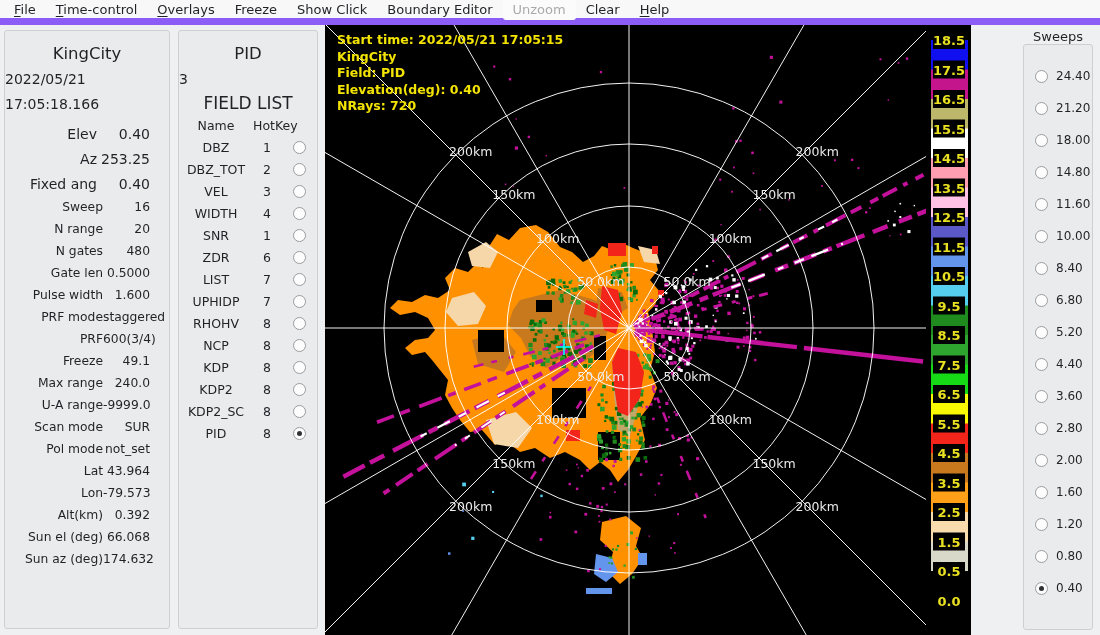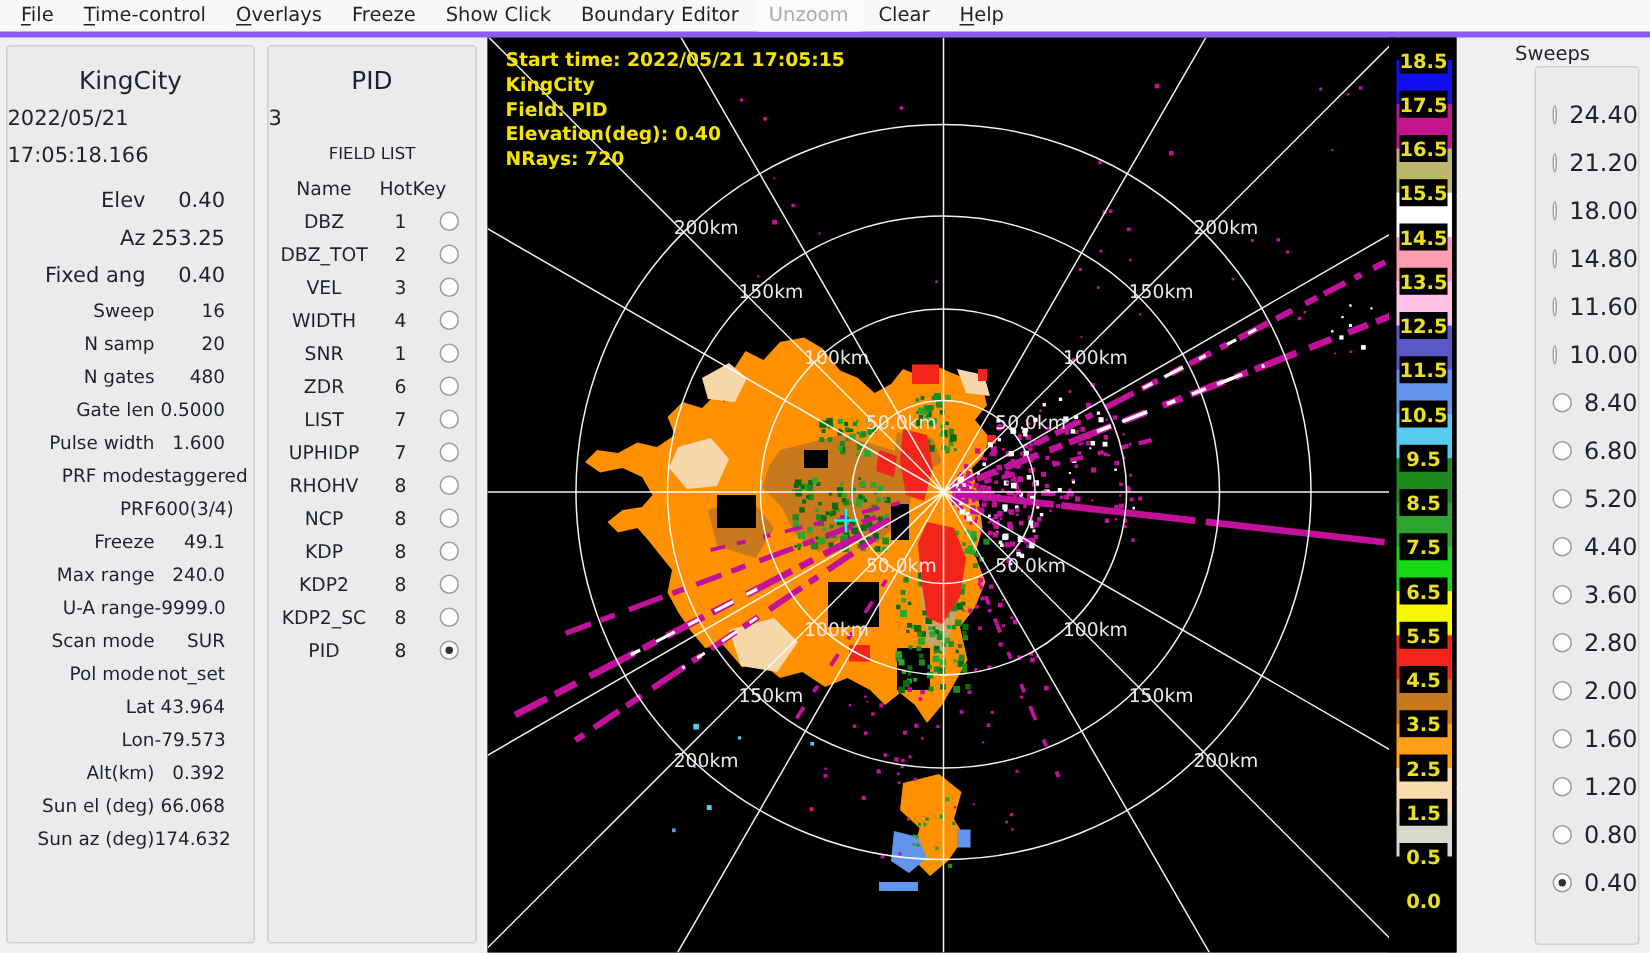--- a/index.html
+++ b/index.html
@@ -1,46 +1,46 @@
 <!DOCTYPE html>
 <html><head>
 <meta charset="utf-8">
 <style>
   * { margin:0; padding:0; box-sizing:border-box; }
   html,body { width:1100px; height:635px; overflow:hidden;
     font-family:"DejaVu Sans","Liberation Sans",sans-serif;
     background:#eff0f1; color:#1f2226; }
   #menubar { position:absolute; top:0; left:0; width:1100px; height:25px;
-    background:#f8f8f8; border-bottom:4px solid #8b5cf6;
+    background:#f8f8f8; border-bottom:7px solid #8b5cf6;
     display:flex; align-items:center; padding-left:4px; font-size:13px; }
   .menu-item { padding:3px 10px; white-space:nowrap; border-radius:3px; }
   .menu-item u { text-decoration:underline; text-underline-offset:2px; }
   .menu-item.disabled { color:#a9aaab; background:#fbfbfb; }
   .panel { position:absolute; background:#eaebec; border:1px solid #cdcfd1; border-radius:3px; }
   #left-panel  { top:30px; left:4px;   width:166px; height:599px; padding-top:9px; }
   #pid-panel   { top:30px; left:178px; width:140px; height:599px; padding-top:9px; }
-  #sweeps-title{ position:absolute; top:29px; left:1000px; width:70px; text-align:center;
+  #sweeps-title{ position:absolute; top:29px; left:1023px; width:70px; text-align:center;
     font-size:13px; }
   #sweeps-panel{ top:44px; left:1023px; width:70px; height:586px; }
   .p-title { text-align:center; font-size:16.5px; height:27px; line-height:27px; }
   .p-sub   { text-align:left; font-size:14px;  height:25px; line-height:25px; }
-  .p-list-title { text-align:center; font-size:11px; height:22px; line-height:22px; }
+  .p-list-title { text-align:center; font-size:17px; height:22px; line-height:22px; }
   .irow { display:flex; align-items:flex-end; height:22px; font-size:12.3px; }
   .irow.primary { height:25px; font-size:14px; }
   .irow .lbl { flex:1; text-align:right; }
   .irow .val { width:66px; text-align:right; padding-right:19px; }
   .irow.primary .val { width:72px; }
   .f-header,.frow { display:flex; align-items:center; height:22px; font-size:12.5px; }
   .fname { width:74px; text-align:center; }
   .fkey  { width:28px; text-align:center; }
   .fradio{ flex:1; display:flex; justify-content:center; }
   .radio { width:13px; height:13px; border-radius:50%; border:1px solid #9b9c9e;
     background:#fdfdfd; position:relative; }
   .radio.sel::after { content:""; position:absolute; inset:3px; border-radius:50%; background:#2f3234; }
-  .srow { display:flex; align-items:center; height:32px; padding-left:11px; font-size:16px; }
+  .srow { display:flex; align-items:center; height:32px; padding-left:11px; font-size:12px; }
   .srow .radio { margin-right:8px; }
   #radar { position:absolute; top:25px; left:325px; width:646px; height:610px; background:#000; }
   svg text { user-select:none; }
 </style>
 </head>
 <body>
 
 <div id="menubar">
     <div class="menu-item"><u>F</u>ile</div>
     <div class="menu-item"><u>T</u>ime-control</div>
@@ -70,21 +70,21 @@
         <span class="lbl">Fixed ang</span>
         <span class="val">0.40</span>
       </div>
     </div>
   <div id="left-rows">
       <div class="irow">
         <span class="lbl">Sweep</span>
         <span class="val">16</span>
       </div>
       <div class="irow">
-        <span class="lbl">N samp</span>
+        <span class="lbl">N range</span>
         <span class="val">20</span>
       </div>
       <div class="irow">
         <span class="lbl">N gates</span>
         <span class="val">480</span>
       </div>
       <div class="irow">
         <span class="lbl">Gate len</span>
         <span class="val">0.5000</span>
       </div>

